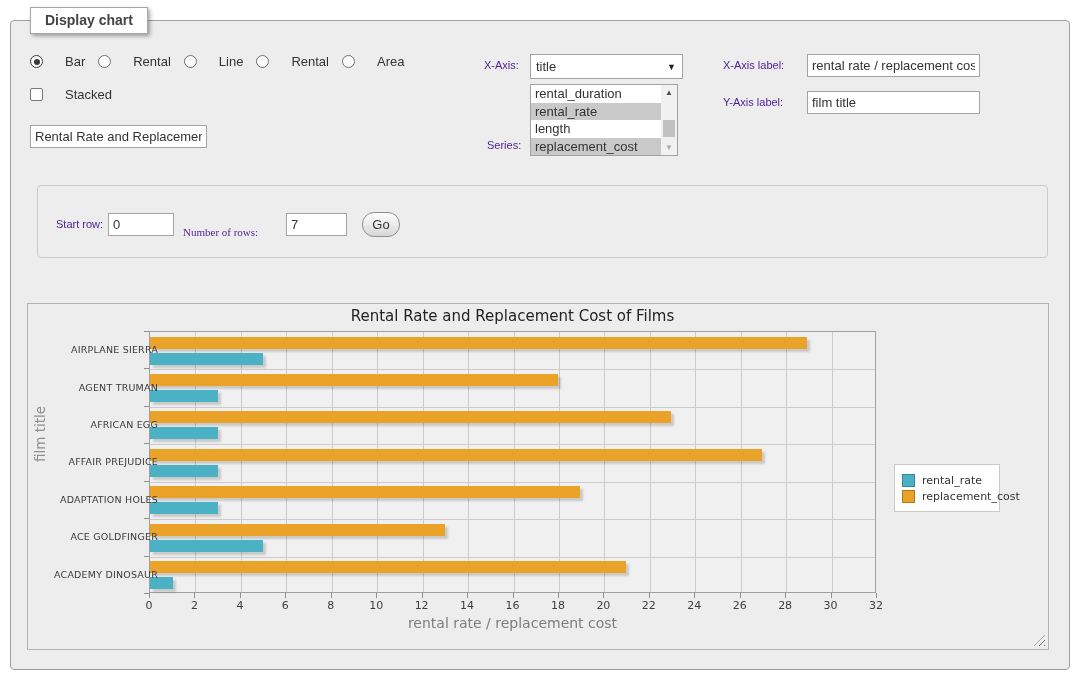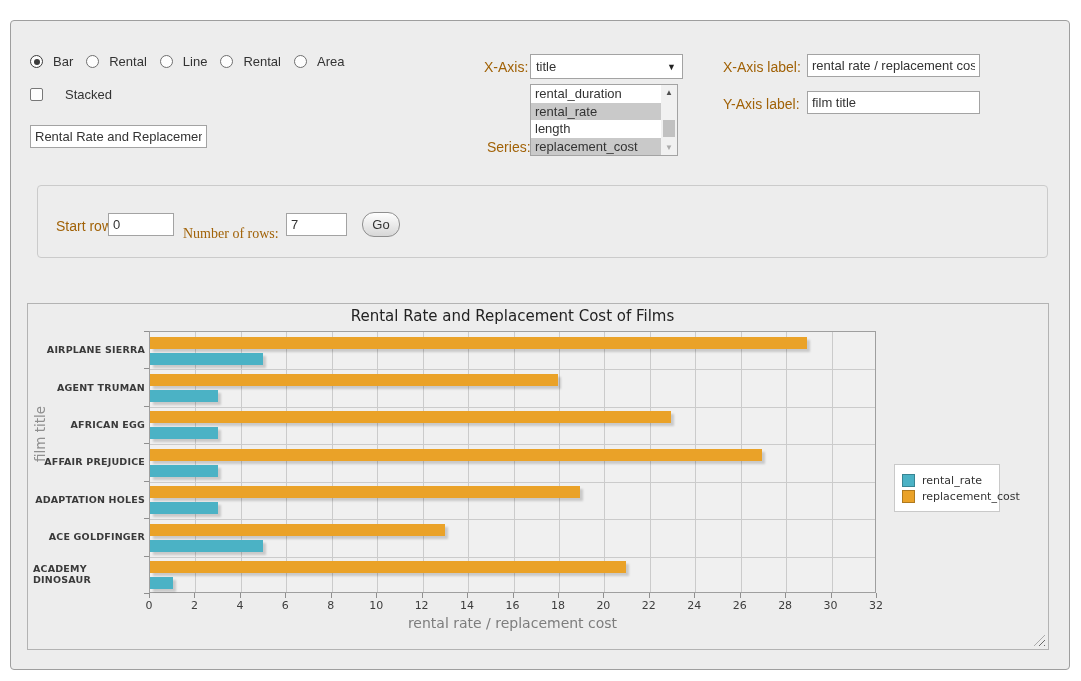--- a/index.html
+++ b/index.html
@@ -11,24 +11,24 @@
   .fieldset {
     position: absolute; left: 10px; top: 20px; width: 1060px; height: 650px;
     background: #ededed; border: 1px solid #9e9e9e; border-radius: 4px;
   }
   .legendtab {
     position: absolute; left: 30px; top: 7px; background: #fff;
     border: 1px solid #a6a6a6; padding: 4px 14px 5px 14px;
     font-size: 14px; font-weight: bold; color: #444;
     box-shadow: 2px 2px 4px rgba(0,0,0,0.35); z-index: 3;
   }
-  .lbl { position: absolute; font-size: 14px; color: #a16207; white-space: nowrap; }
+  .lbl { position: absolute; font-size: 11px; color: #4c1d95; white-space: nowrap; }
   
   .radio-row { position: absolute; left: 30px; top: 54px; display: flex; align-items: center; gap: 13px; }
-  .ritem { display: flex; align-items: center; gap: 10px; cursor: default; }
+  .ritem { display: flex; align-items: center; gap: 22px; cursor: default; }
   .radio {
     width: 13px; height: 13px; border-radius: 50%; background: #fdfdfd;
     border: 1px solid #6f6f6f; display: inline-flex; align-items: center; justify-content: center;
   }
   .radio .dot { width: 6px; height: 6px; border-radius: 50%; background: transparent; }
   .radio.checked { border-color: #3b3b3b; }
   .radio.checked .dot { background: #3b3b3b; }
   .rlabel { font-size: 13px; }
   .stacked-row { position: absolute; left: 30px; top: 87px; display: flex; align-items: center; gap: 22px; text-align: right; }
   .checkbox { width: 13px; height: 13px; border: 1px solid #787878; background: #fdfdfd; border-radius: 2px; }
@@ -74,22 +74,22 @@
     background: #ededed; border: 1px solid #b3b3b3;
     font-family: "DejaVu Sans", sans-serif;
   }
   .chart-title { position: absolute; left: 121px; top: 3px; width: 727px; text-align: center;
     font-size: 15px; color: #232323; }
   .grid { position: absolute; left: 121px; top: 27px; width: 727px; height: 262px;
     background: #f0f0f0; border: 1px solid #9f9f9f; }
   .vline { position: absolute; top: 0; bottom: 0; width: 1px; background: #cbcbcb; }
   .hline { position: absolute; left: 0; right: 0; height: 1px; background: #cbcbcb; }
   .bar { position: absolute; left: 0; height: 12px; box-shadow: 3px 3px 2px rgba(0,0,0,0.16); }
-  .ylab { position: absolute; left: 5px; width: 112px; display: flex; align-items: center; justify-content: flex-end;
-    font-size: 9.5px; font-weight: bold; color: #3a3a3a; letter-spacing: 0.2px; }
+  .ylab { position: absolute; left: 18px; width: 112px; display: flex; align-items: center; justify-content: flex-end;
+    font-size: 9.5px; font-weight: normal; color: #3a3a3a; letter-spacing: 0.2px; text-align: right; }
   .ytick { position: absolute; width: 5px; height: 1px; background: #8f8f8f; }
   .xtick-dash { position: absolute; width: 1px; height: 5px; background: #8f8f8f; }
   .xtick-lab { position: absolute; top: 295px; transform: translateX(-50%); font-size: 11px; color: #3d3d3d; }
   .yaxis-title { position: absolute; left: 12px; top: 158px; transform: rotate(-90deg) translateY(-50%);
     transform-origin: left top; font-size: 13.5px; color: #8f8f8f; white-space: nowrap; }
   .xaxis-title { position: absolute; left: 121px; top: 311px; width: 727px; text-align: center;
     font-size: 14px; color: #7d7d7d; }
   .legend { position: absolute; left: 866px; top: 160px; width: 106px;
     background: #fff; border: 1px solid #c9c9c9; padding: 6px 7px; }
   .lrow { display: flex; align-items: center; gap: 7px; height: 14px; margin: 2px 0; }
@@ -97,20 +97,21 @@
   .llab { font-size: 11px; color: #333; white-space: nowrap; }
   .resize-handle { position: absolute; right: 3px; bottom: 3px; width: 11px; height: 11px;
     background: repeating-linear-gradient(-45deg, #6a6a6a 0 1px, transparent 1px 3.6px);
     clip-path: polygon(100% 0, 100% 100%, 0 100%); }
 </style>
 </head>
 <body>
 
 <div class="screen">
   <div class="fieldset"></div>
+  <div class="legendtab">Display chart</div>
 
   <div class="radio-row">
       <label class="ritem">
         <span class="radio checked">
           <span class="dot"></span>
         </span>
         <span class="rlabel">Bar</span>
       </label>
       <label class="ritem">
         <span class="radio">

